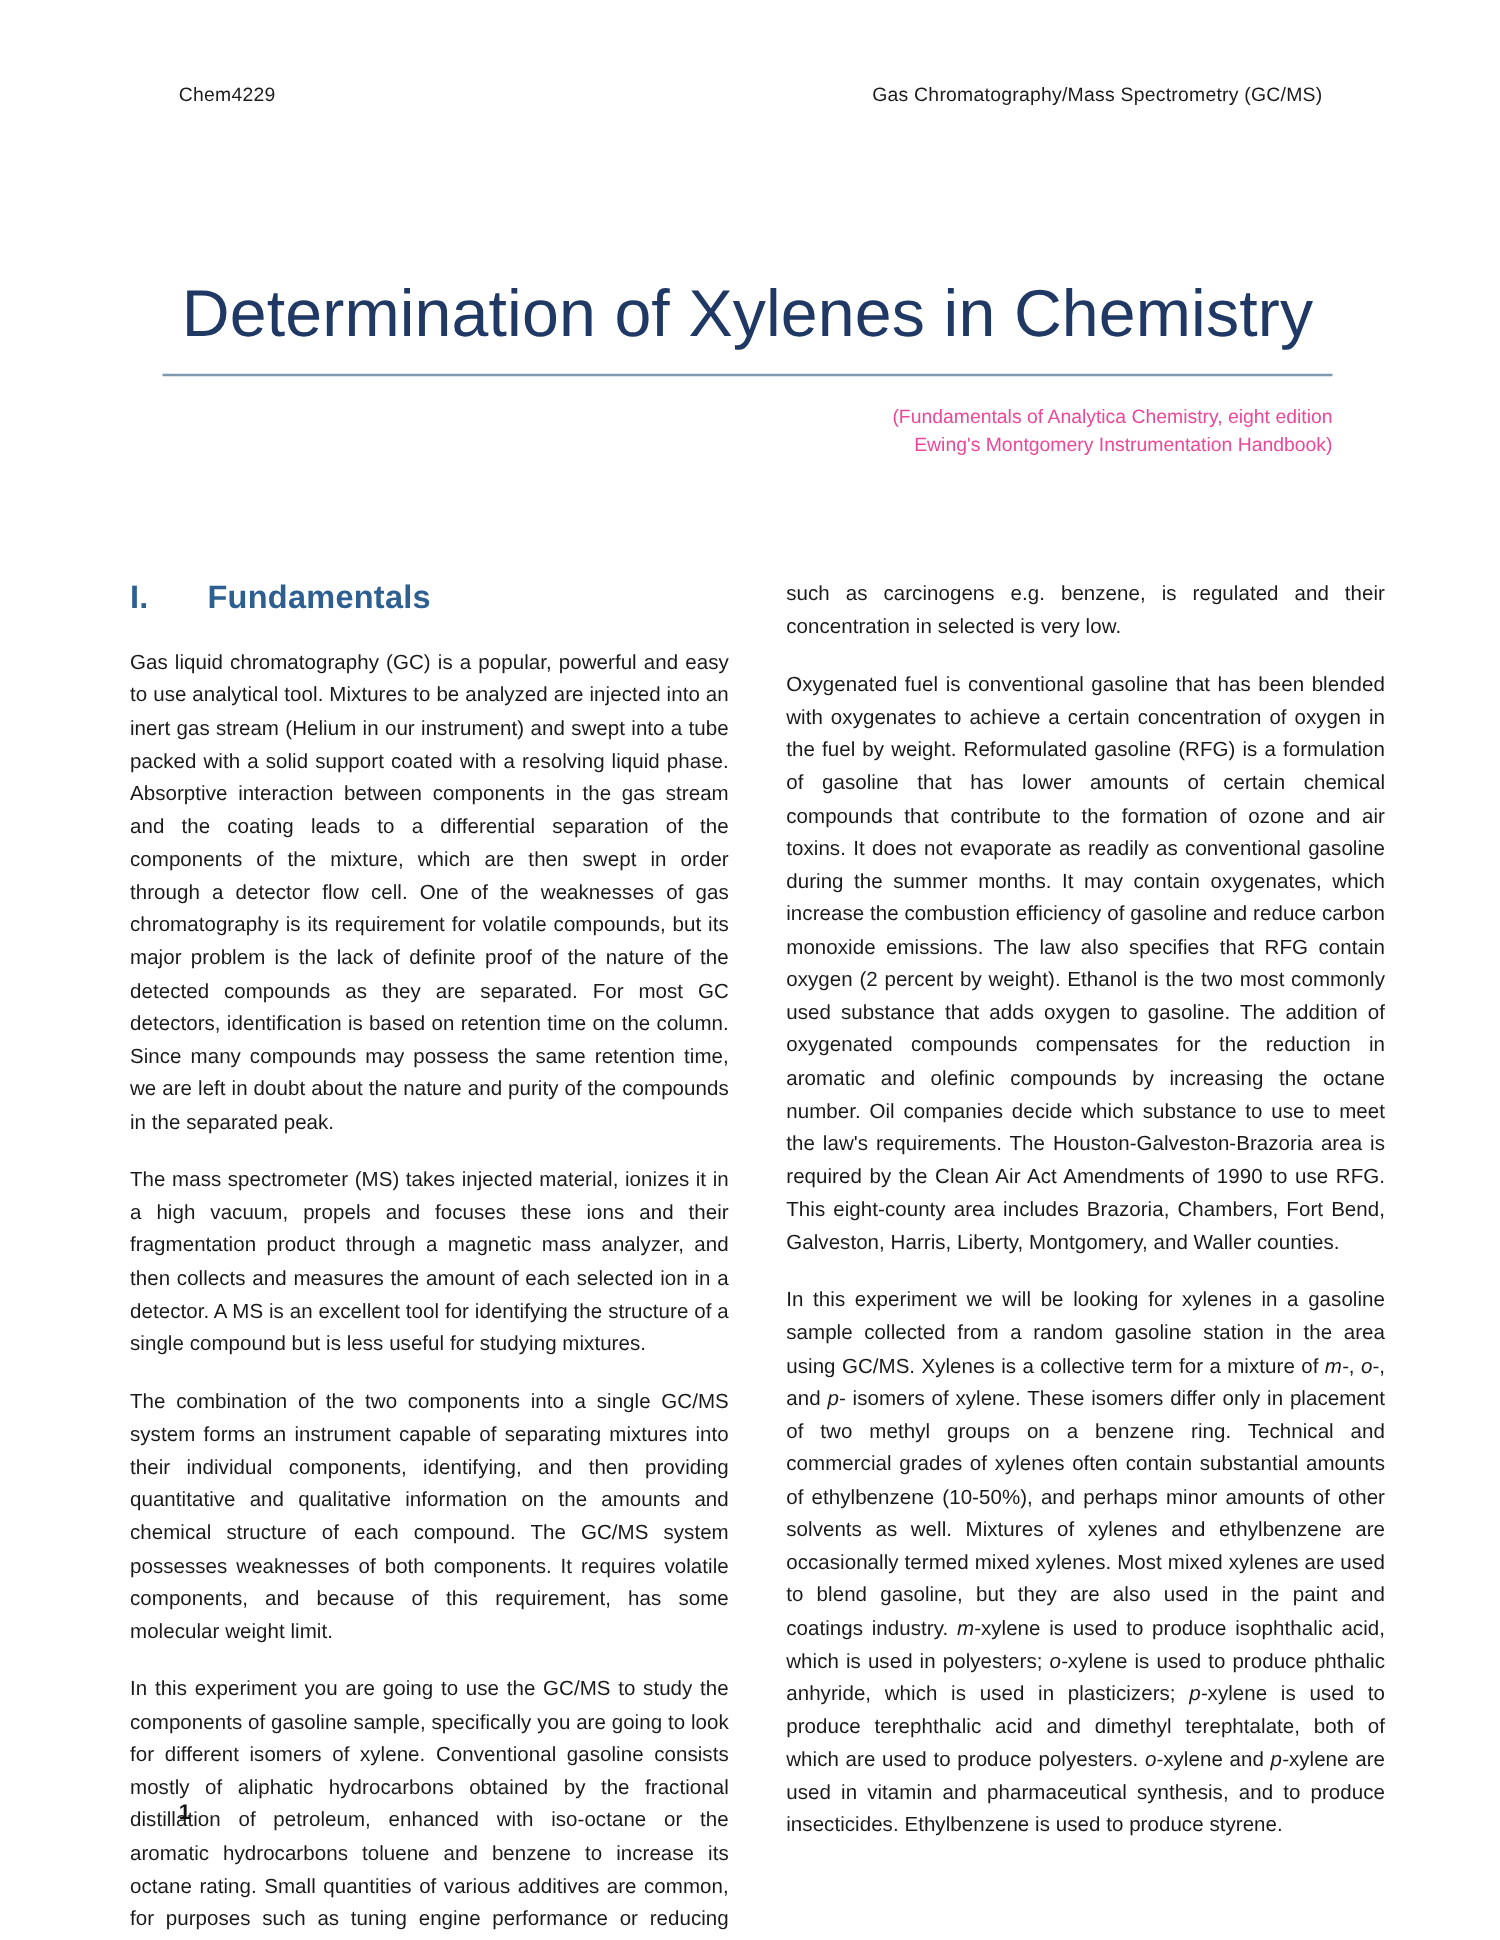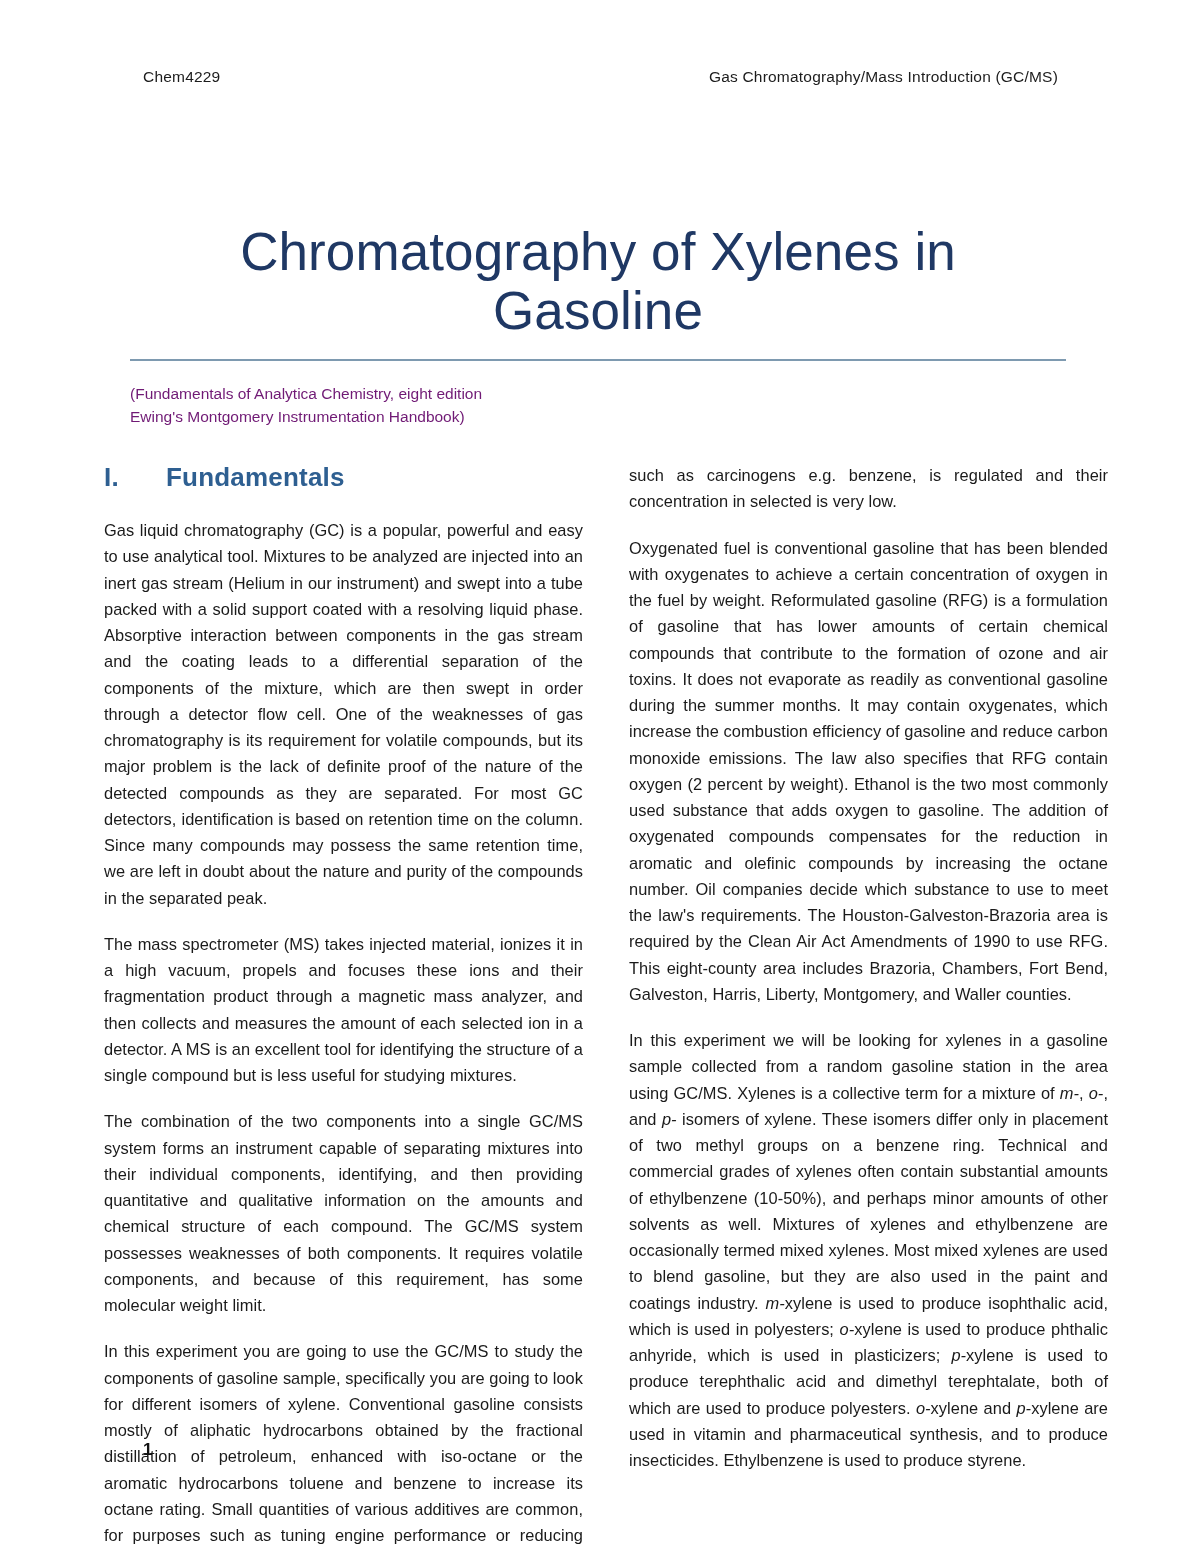--- a/index.html
+++ b/index.html
@@ -50,24 +50,24 @@
     color: #1f3864;
     letter-spacing: 0.1px;
   }
   .title-rule {
     margin-top: 18px;
     height: 0;
     border-top: 2px solid #7e9ab0;
   }
   .subtitle {
     margin-top: 22px;
-    text-align: left;
+    text-align: right;
     font-size: 15.5px;
     line-height: 1.48;
-    color: #701a75;
+    color: #ec4899;
   }
   .subtitle div { white-space: nowrap; }
 
   
   .body-columns {
     position: absolute;
     left: 104px;
     top: 462px;
     width: 1004px;
     display: flex;
@@ -113,25 +113,25 @@
     color: #111111;
   }
 </style>
 </head>
 <body>
 
 <div class="page">
 
   <div class="running-header">
     <span class="hdr-left">Chem4229</span>
-    <span class="hdr-right">Gas Chromatography/Mass Introduction (GC/MS)</span>
+    <span class="hdr-right">Gas Chromatography/Mass Spectrometry (GC/MS)</span>
   </div>
 
   <div class="title-block">
-    <h1 class="doc-title">Chromatography of Xylenes in Gasoline</h1>
+    <h1 class="doc-title">Determination of Xylenes in Chemistry</h1>
     <div class="title-rule"></div>
     <div class="subtitle">
       <div>(Fundamentals of Analytica Chemistry, eight edition</div>
       <div>Ewing's Montgomery Instrumentation Handbook)</div>
     </div>
   </div>
 
   <div class="body-columns">
 
     <div class="col">

